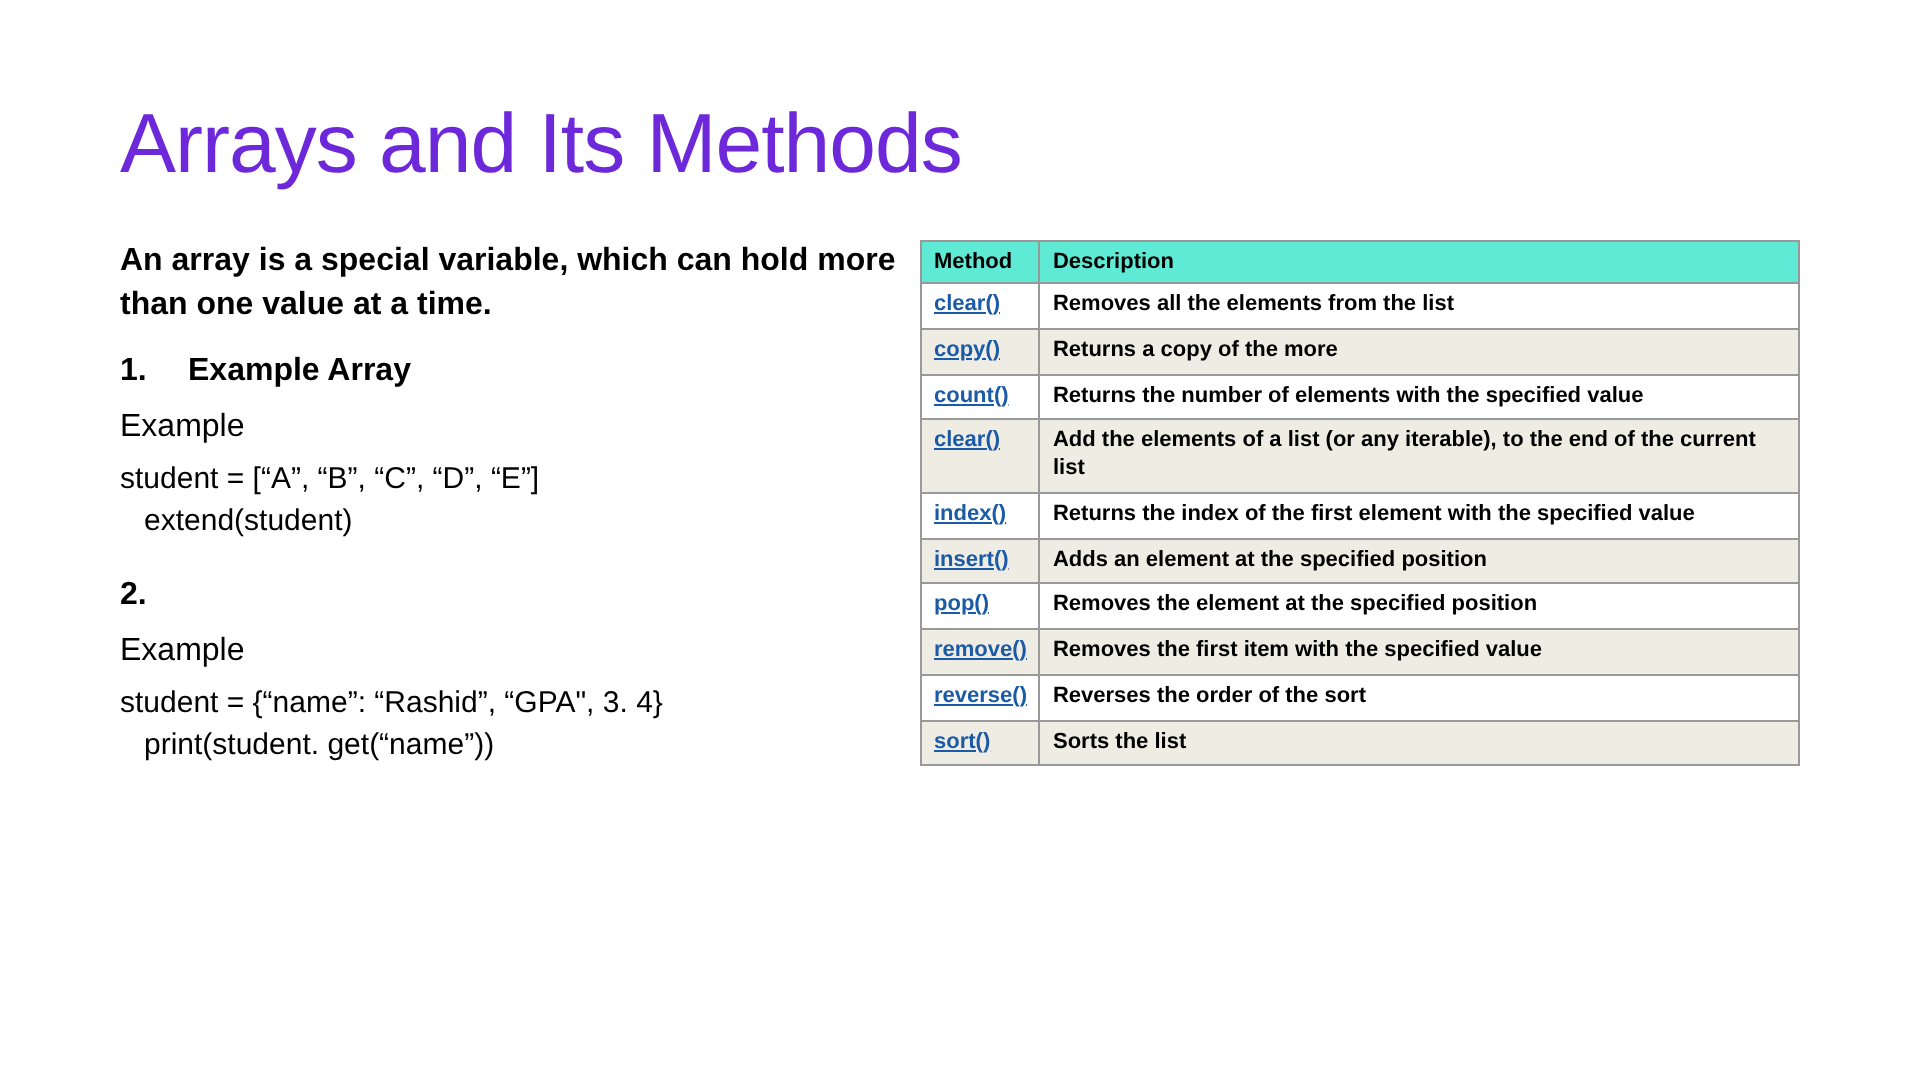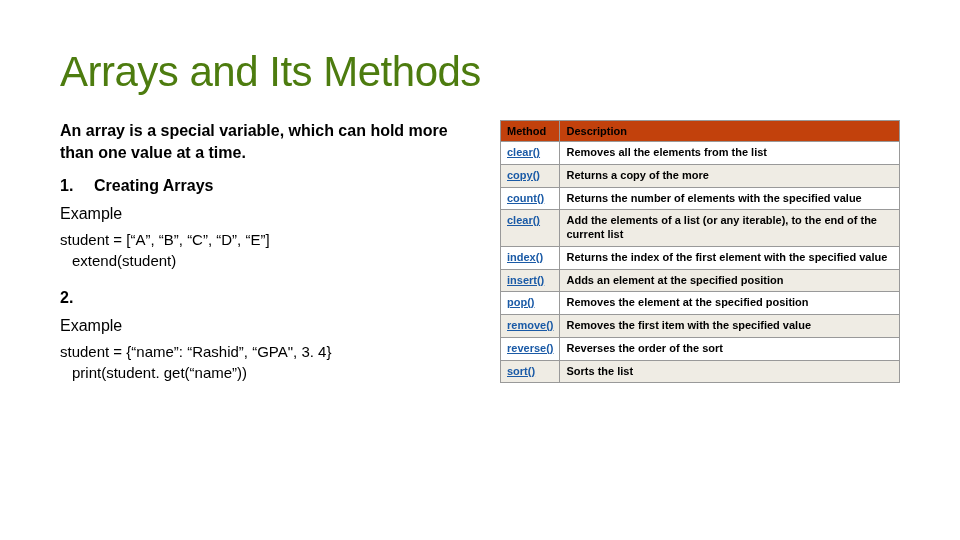--- a/index.html
+++ b/index.html
@@ -1,49 +1,49 @@
 <!DOCTYPE html>
 <html><head>
 <meta charset="utf-8">
 <style>
   * { box-sizing: border-box; margin: 0; padding: 0; }
   html, body { width: 960px; height: 540px; background: #fff; font-family: "Segoe UI", Arial, sans-serif; color: #000; }
   .slide { position: relative; width: 960px; height: 540px; padding: 48px 60px 30px 60px; }
-  .title { font-size: 42px; font-weight: 400; color: #4d7c0f; margin-bottom: 24px; letter-spacing: -0.5px; }
-  .columns { display: flex; gap: 40px; }
+  .title { font-size: 42px; font-weight: 400; color: #6d28d9; margin-bottom: 24px; letter-spacing: -0.5px; }
+  .columns { display: flex; }
   .left { flex: 0 0 400px; }
   .right { flex: 1; }
   .intro { font-size: 16px; font-weight: 700; line-height: 1.35; margin-bottom: 14px; }
   .item { display: flex; font-size: 16px; font-weight: 400; margin-bottom: 10px; }
   .item .num { width: 34px; font-weight: 700; }
   .item .txt { font-weight: 700; }
   .eg { font-size: 16px; font-weight: 400; margin-bottom: 6px; }
   .code { font-size: 15px; font-weight: 400; line-height: 1.4; margin-bottom: 18px; }
   .code .indent { padding-left: 12px; }
   table { width: 100%; border-collapse: collapse; font-size: 11px; }
   th, td { border: 1px solid #999; padding: 4px 6px; text-align: left; vertical-align: top; }
-  th { font-weight: 700; background: #c2410c; font-size: 11px; }
+  th { font-weight: 700; background: #5eead4; font-size: 11px; }
   tr.alt td { background: #efece4; }
   td.method a { color: #1a5aa6; text-decoration: underline; font-weight: 700; }
   td.desc { font-weight: 700; line-height: 1.25; }
 </style>
 </head>
 <body>
 
 <div class="slide">
   <h1 class="title">Arrays and Its Methods</h1>
 
   <div class="columns">
 
     <div class="left">
       <p class="intro">An array is a special variable, which can hold more than one value at a time.</p>
 
       <div class="item">
         <span class="num">1.</span>
-        <span class="txt">Creating Arrays</span>
+        <span class="txt">Example Array</span>
       </div>
       <p class="eg">Example</p>
       <div class="code">
         <div>student = [“A”, “B”, “C”, “D”, “E”]</div>
         <div class="indent">extend(student)</div>
       </div>
 
       <div class="item">
         <span class="num">2.</span>
       </div>

